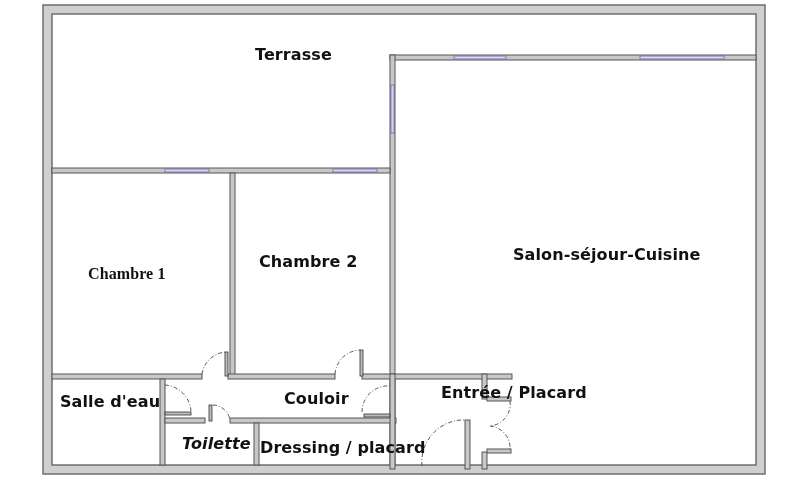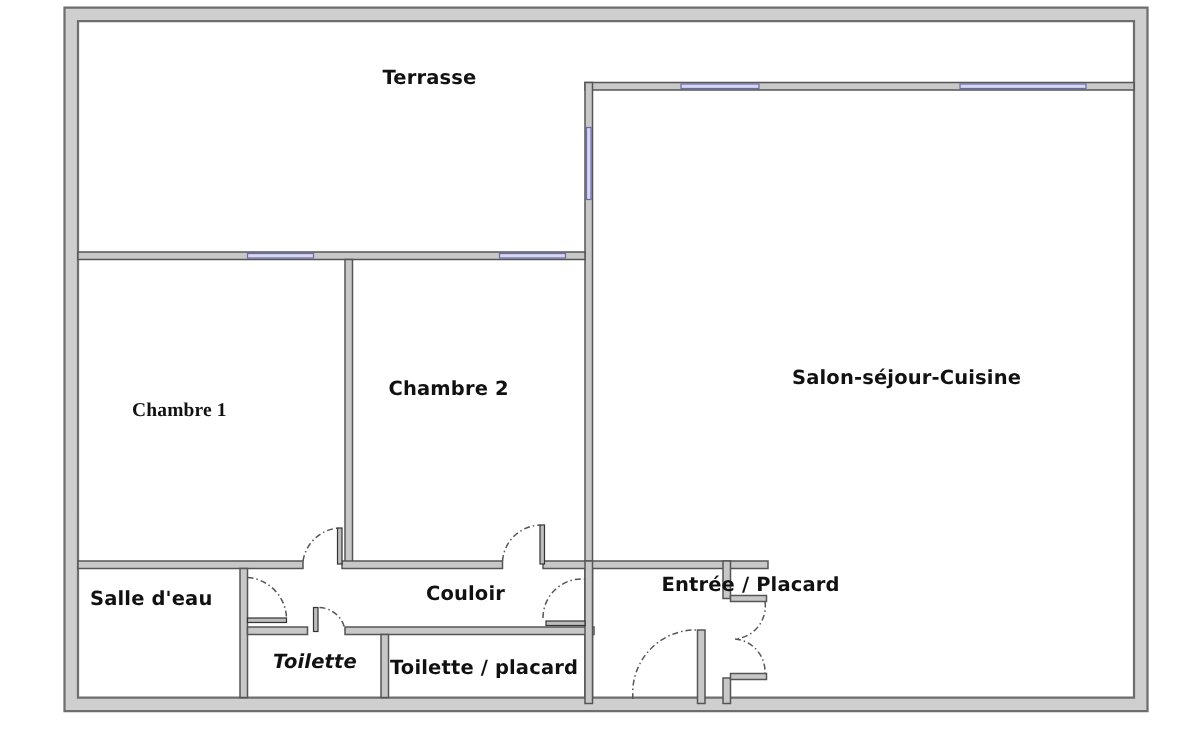--- a/index.html
+++ b/index.html
@@ -3,21 +3,21 @@
 <meta charset="utf-8">
 <style>
   html, body { margin: 0; padding: 0; background: #ffffff; }
   body { width: 800px; height: 497px; position: relative; overflow: hidden; font-family: "DejaVu Sans", sans-serif; }
   #plan { position: absolute; left: 0; top: 0; width: 800px; height: 497px; }
   .wall-outer { fill: #cfcfcf; stroke: #6e6e6e; stroke-width: 1.5; }
   .wall { fill: #c8c8c8; stroke: #555; stroke-width: 1; }
   .window { fill: #d6d6f0; stroke: #6a6aa8; stroke-width: 0.8; }
   .door-arc { fill: none; stroke: #555; stroke-width: 1; stroke-dasharray: 4 2 1 2; }
   .door-leaf { fill: #bdbdbd; stroke: #333; stroke-width: 0.8; }
-  .label { position: absolute; font-weight: bold; font-size: 13px; color: #111; white-space: nowrap; letter-spacing: 0.1px; }
+  .label { position: absolute; font-weight: bold; font-size: 16px; color: #111; white-space: nowrap; letter-spacing: 0.1px; }
 </style>
 </head>
 <body>
 
 <svg id="plan" viewBox="0 0 800 497" xmlns="http://www.w3.org/2000/svg">
 
   <g>
     <path class="wall-outer" d="M43,5 H765 V474 H43 Z M52,14 V465 H756 V14 Z" fill-rule="evenodd"></path>
   </g>
 
@@ -75,18 +75,18 @@
     <rect class="door-leaf" x="364" y="414" width="26" height="3"></rect>
     <path class="door-arc" d="M422,466 A42,42 0 0 1 466,420"></path>
     <path class="door-arc" d="M510,401 A22,22 0 0 1 490,426"></path>
     <path class="door-arc" d="M490,426 A22,22 0 0 1 510,449"></path>
   </g>
 </svg>
 
 <div class="label" style="left:255px; top:45px;">Terrasse</div>
 <div class="label" style="left:88px; top:265px;font-family:Liberation Serif, serif;">Chambre 1</div>
 <div class="label" style="left:259px; top:252px;text-align:center;">Chambre 2</div>
-<div class="label" style="left:528px; top:245px;text-align:center;">Salon-séjour-Cuisine</div>
+<div class="label" style="left:513px; top:245px;text-align:center;">Salon-séjour-Cuisine</div>
 <div class="label" style="left:252px; top:389px;margin-left:32px;">Couloir</div>
 <div class="label" style="left:397px; top:383px;padding-left:44px;">Entrée / Placard</div>
 <div class="label" style="left:60px; top:392px;">Salle d'eau</div>
 <div class="label" style="left:182px; top:434px;font-style:italic;">Toilette</div>
-<div class="label" style="left:260px; top:438px;">Toilette / placard</div>
+<div class="label" style="left:260px; top:438px;">Dressing / placard</div>
 
 </body></html>

